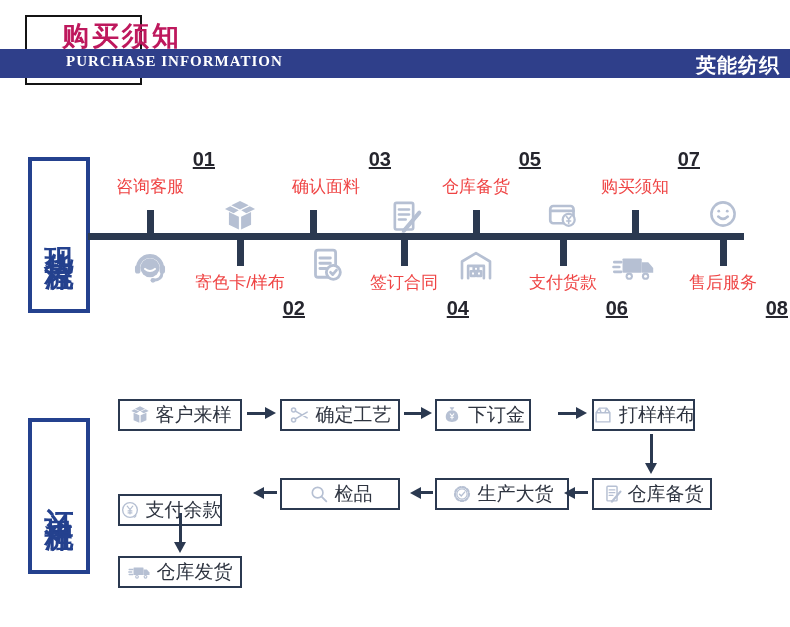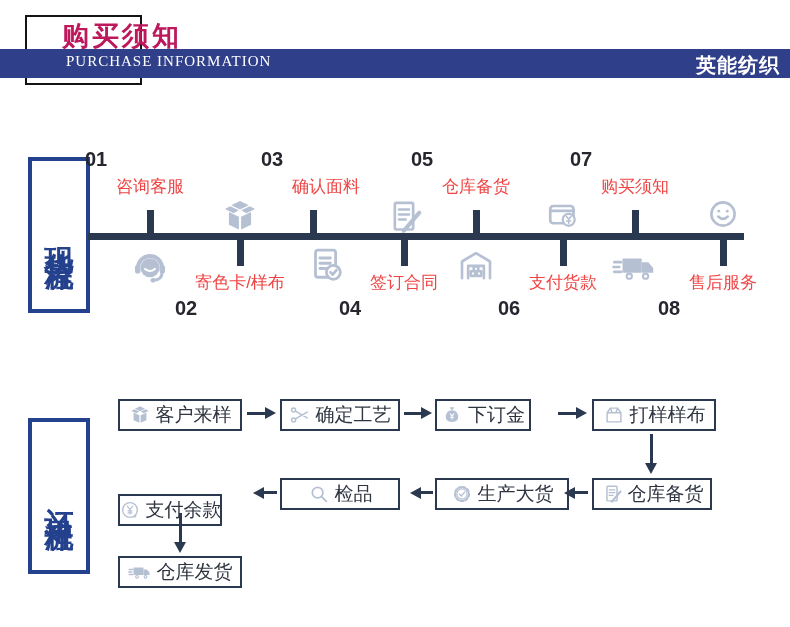--- a/index.html
+++ b/index.html
@@ -6,35 +6,35 @@
   #canvas{position:relative;width:790px;height:627px;background:#fff;overflow:hidden;
           font-family:"Liberation Sans","DejaVu Sans",sans-serif;}
   .abs{position:absolute;}
 
   
   .title-box{left:25px;top:15px;width:113px;height:66px;border:2px solid #141414;background:#fff;z-index:1;}
   .banner{left:0;top:49px;width:790px;height:29px;background:#2f3f8a;z-index:2;}
   .title-cn{left:62px;top:18px;z-index:3;font-family:"Liberation Serif","DejaVu Serif",serif;
             font-size:27px;font-weight:900;color:#be185d;letter-spacing:3px;white-space:nowrap;}
   .title-en{left:66px;top:53px;z-index:3;font-family:"Liberation Serif","DejaVu Serif",serif;
-            font-size:15px;font-weight:400;color:#fff;letter-spacing:1px;white-space:nowrap;}
+            font-size:15px;font-weight:700;color:#fff;letter-spacing:1px;white-space:nowrap;}
   .brand{right:10px;top:52px;z-index:3;font-size:20px;font-weight:900;color:#fff;
          letter-spacing:1px;white-space:nowrap;}
 
   
   .sec-box{left:28px;width:62px;height:156px;border:4px solid #24418e;background:#fff;
            box-sizing:border-box;display:flex;align-items:center;justify-content:center;}
   .sec-text{writing-mode:vertical-rl;text-orientation:upright;font-size:29px;font-weight:800;
             color:#24418e;letter-spacing:6px;line-height:1;}
 
   
   .tl-line{left:88px;top:233px;width:656px;height:7px;background:#2b3950;}
   .tick{width:7px;background:#2b3950;}
   .step{top:148px;width:130px;height:180px;}
-  .s-num{position:absolute;left:0;width:100%;text-align:left;font-size:20px;font-weight:800;color:#26262e;}
+  .s-num{position:absolute;left:0;width:100%;text-align:right;font-size:20px;font-weight:800;color:#26262e;text-decoration:underline;}
   .s-label{position:absolute;left:0;width:130%;margin-left:-15%;text-align:center;font-size:17px;color:#ef4444;white-space:nowrap;}
   .s-icon{position:absolute;left:50%;transform:translateX(-50%);color:#b6c0d3;line-height:0;}
   .step.top .s-num{top:0;}   .step.top .s-label{top:27px;}   .step.top .s-icon{top:96px;}
   .step.bot .s-icon{top:49px;} .step.bot .s-label{top:123px;} .step.bot .s-num{top:149px;}
 
   
   .f-box{height:32px;border:2px solid #2b3950;background:#fff;box-sizing:border-box;
          display:flex;align-items:center;justify-content:center;gap:5px;}
   .f-label{font-size:19px;color:#2e3440;font-weight:500;white-space:nowrap;}
   .f-icon{color:#b6c0d3;line-height:0;}
@@ -225,21 +225,21 @@
         <path d="M12 6.8c-4.4 0-6.8 3.4-6.8 7.4 0 3.4 2.6 5.3 6.8 5.3s6.8-1.9 6.8-5.3c0-4-2.4-7.4-6.8-7.4Z" fill="currentColor"></path>
         <path d="M10 10.8l2 2.4 2-2.4M12 13.2v3.2M10.4 14.4h3.2" stroke="#fff" stroke-width="1.1" stroke-linecap="round"></path>
       </svg>
     </span>
     <span class="f-label">下订金</span>
   </div>
 
   <div class="abs shaft" style="left:558px;top:412px;width:19px"></div>
   <div class="abs head-r" style="left:576px;top:407px"></div>
 
-  <div class="abs f-box" style="left:592px;top:399px;width:124px">
+  <div class="abs f-box" style="left:592px;top:399px;width:103px">
     <span class="f-icon">
       <svg width="22" height="22" viewBox="0 0 24 24" fill="none" stroke="currentColor" stroke-width="1.6" stroke-linejoin="round">
         <rect x="4.5" y="9.5" width="15" height="10"></rect>
         <path d="M4.5 9.5 8 4.5h8l3.5 5"></path>
         <path d="M8 4.5l2 5M16 4.5l-2 5"></path>
       </svg>
     </span>
     <span class="f-label">打样样布</span>
   </div>
 

